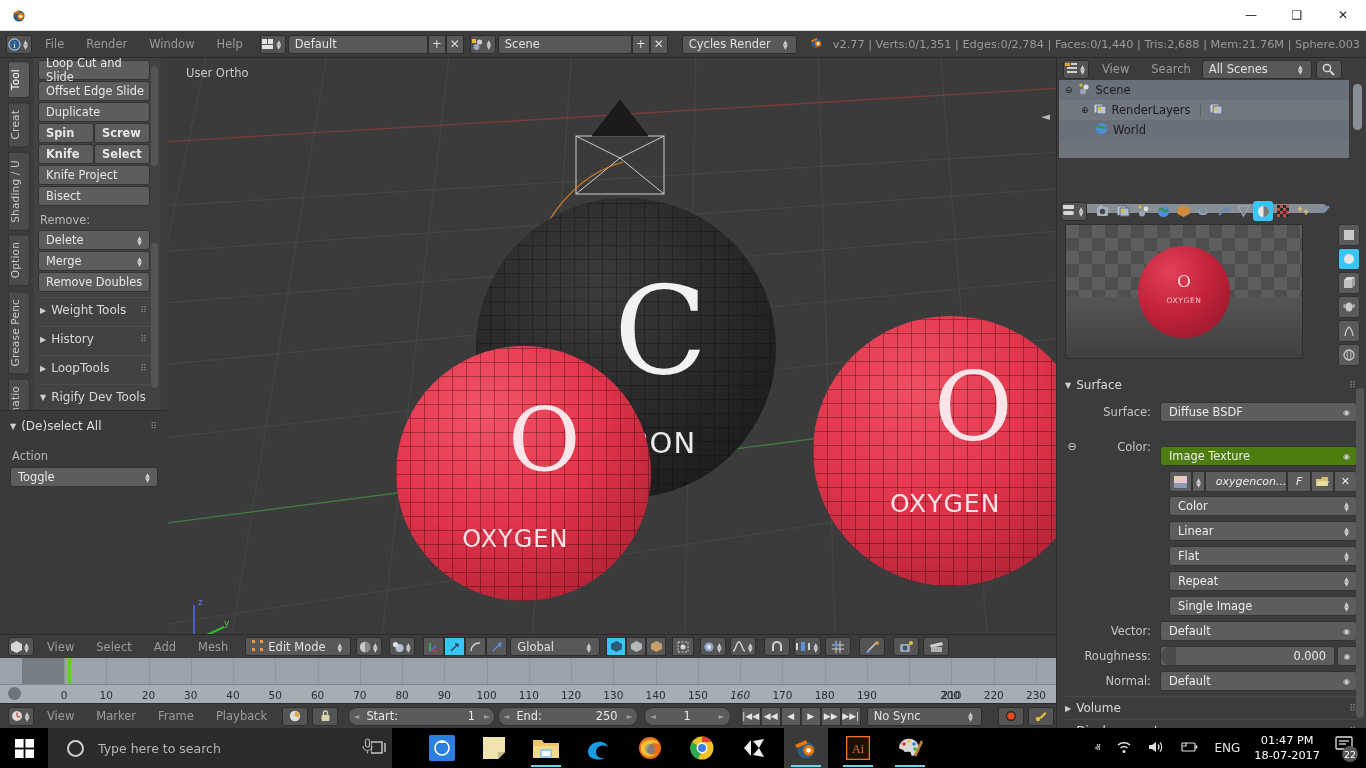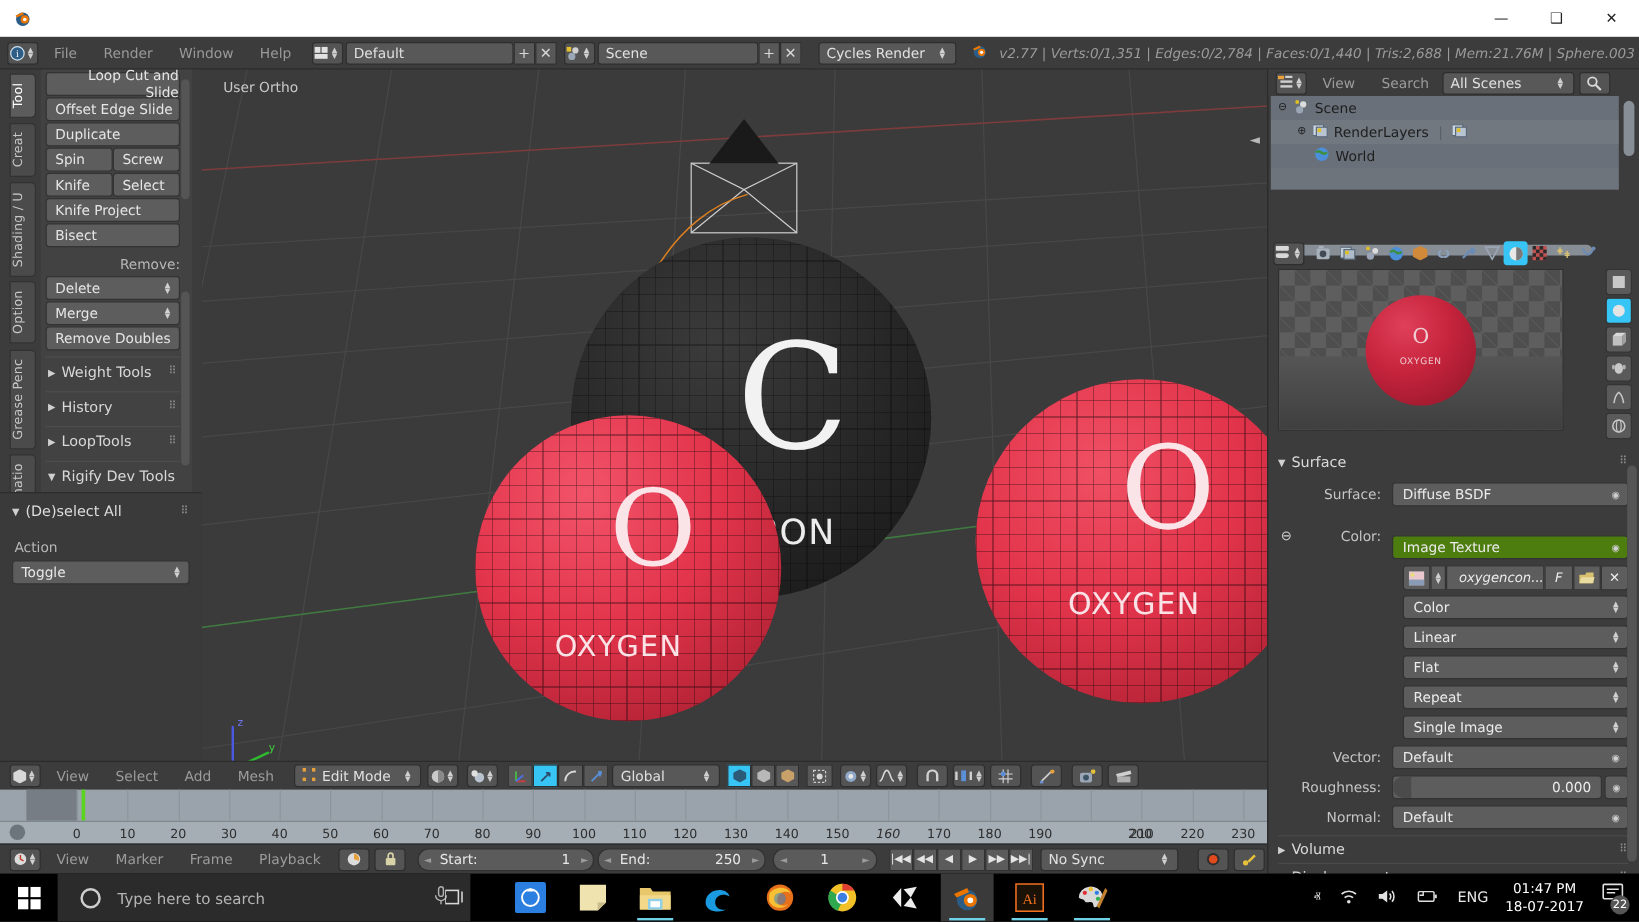--- a/index.html
+++ b/index.html
@@ -25,36 +25,36 @@
     padding-left:4px; }
   .hdr-menu { color:#9a9a9a; font-size:11.5px; padding:0 11px; height:20px; line-height:20px; }
   .icon-box { height:19px; min-width:26px; background:#545454; border:1px solid #2e2e2e;
     border-radius:3px; display:flex; align-items:center; justify-content:center; margin:0 2px; }
   .spinner { width:9px; display:flex; flex-direction:column; align-items:center;
     justify-content:center; color:#d0d0d0; font-size:6px; line-height:5px; }
   .dropdown { height:19px; background:#585858; border:1px solid #2e2e2e; border-radius:3px;
     display:flex; align-items:center; padding:0 6px; font-size:11.5px; color:#e0e0e0; }
   .sq-btn { width:18px; height:19px; background:#585858; border:1px solid #2e2e2e;
     display:flex; align-items:center; justify-content:center; color:#d8d8d8; font-size:12px; }
-  #stats { font-size:11.3px; color:#9b9b9b; margin-left:9px; white-space:nowrap;font-style:italic; }
+  #stats { font-size:11.3px; color:#9b9b9b; margin-left:9px; white-space:nowrap; }
 
   
   #leftregion { position:absolute; left:0; top:27px; width:168px; height:580px; background:#3c3c3c; }
   #vtabs { position:absolute; left:8px; top:3px; width:22px; }
   .vtab { width:22px; background:#4b4b4b; border:1px solid #323232; border-radius:4px 0 0 4px;
     margin-bottom:4px; writing-mode:vertical-rl; transform:rotate(180deg);
     font-size:10.5px; color:#c8c8c8; text-align:center; padding:7px 0; letter-spacing:0.2px; }
   .vtab.active { background:#5c5c5c; color:#fff; }
 
   #toolpanel { position:absolute; left:34px; top:0; width:126px; height:352px; overflow:hidden;
     background:#424242; }
   .tbtn { height:20px; background:#5d5d5d; border:1px solid #333; border-radius:3px;
     margin:0 0 1px 0; display:flex; align-items:center; padding-left:7px;
     font-size:11.4px; color:#e6e6e6; }
-  .trow { display:flex; gap:0; margin-bottom:1px; }
+  .trow { display:flex; gap:0; margin-bottom:1px;font-weight:bold; }
   .trow .tbtn { flex:1; margin-bottom:0; justify-content:flex-start; }
   .sec-label { font-size:11.4px; color:#b8b8b8; margin:7px 0 3px 2px; }
   .tbtn.spin-btn { justify-content:space-between; padding-right:5px; }
   .panel-hdr { display:flex; align-items:center; font-size:12px; color:#d8d8d8;
     border-top:1px solid #4e4e4e; padding:5px 2px 4px 2px; margin-top:5px; }
   .tri { font-size:8px; margin-right:5px; color:#d0d0d0; }
   .grip { margin-left:auto; color:#8e8e8e; font-size:9px; letter-spacing:1px; }
 
   .tscroll { position:absolute; right:2px; width:7px; background:#555; border-radius:4px; }
 
@@ -278,21 +278,21 @@
     <div id="vtabs">
       <div class="vtab active">Tool</div>
       <div class="vtab">Creat</div>
       <div class="vtab">Shading / U</div>
       <div class="vtab">Option</div>
       <div class="vtab">Grease Penc</div>
       <div class="vtab">Animatio</div>
     </div>
 
     <div id="toolpanel">
-      <div style="padding:2px 10px 0 4px;text-align:right;">
+      <div style="padding:2px 10px 0 4px;">
         <div class="tbtn">Loop Cut and Slide</div>
         <div class="tbtn">Offset Edge Slide</div>
         <div class="tbtn">Duplicate</div>
         <div class="trow">
           <div class="tbtn">Spin</div>
           <div class="tbtn">Screw</div>
         </div>
         <div class="trow">
           <div class="tbtn">Knife</div>
           <div class="tbtn">Select</div>

